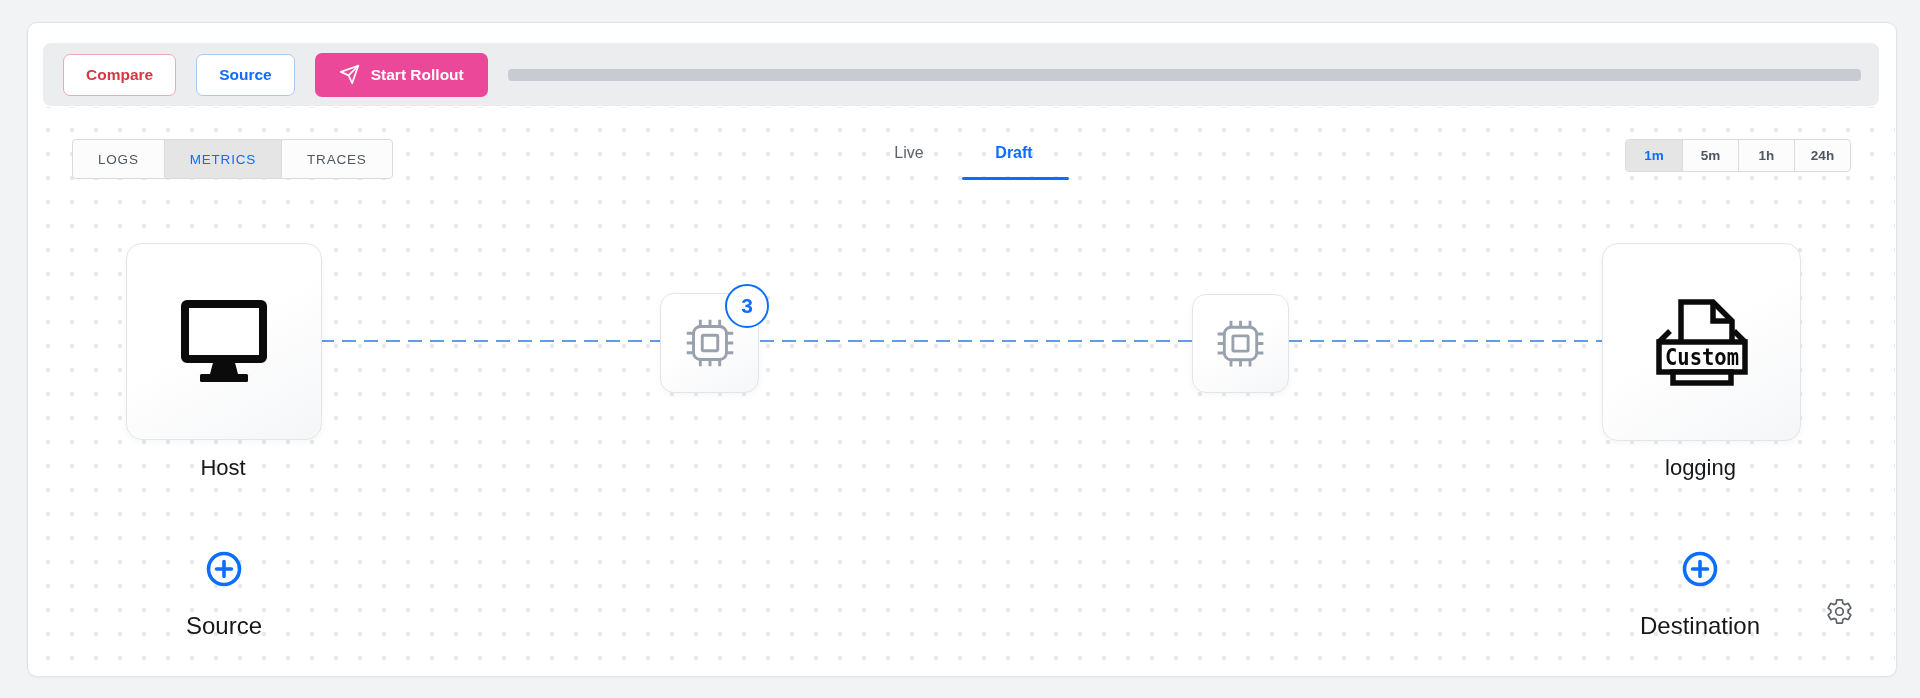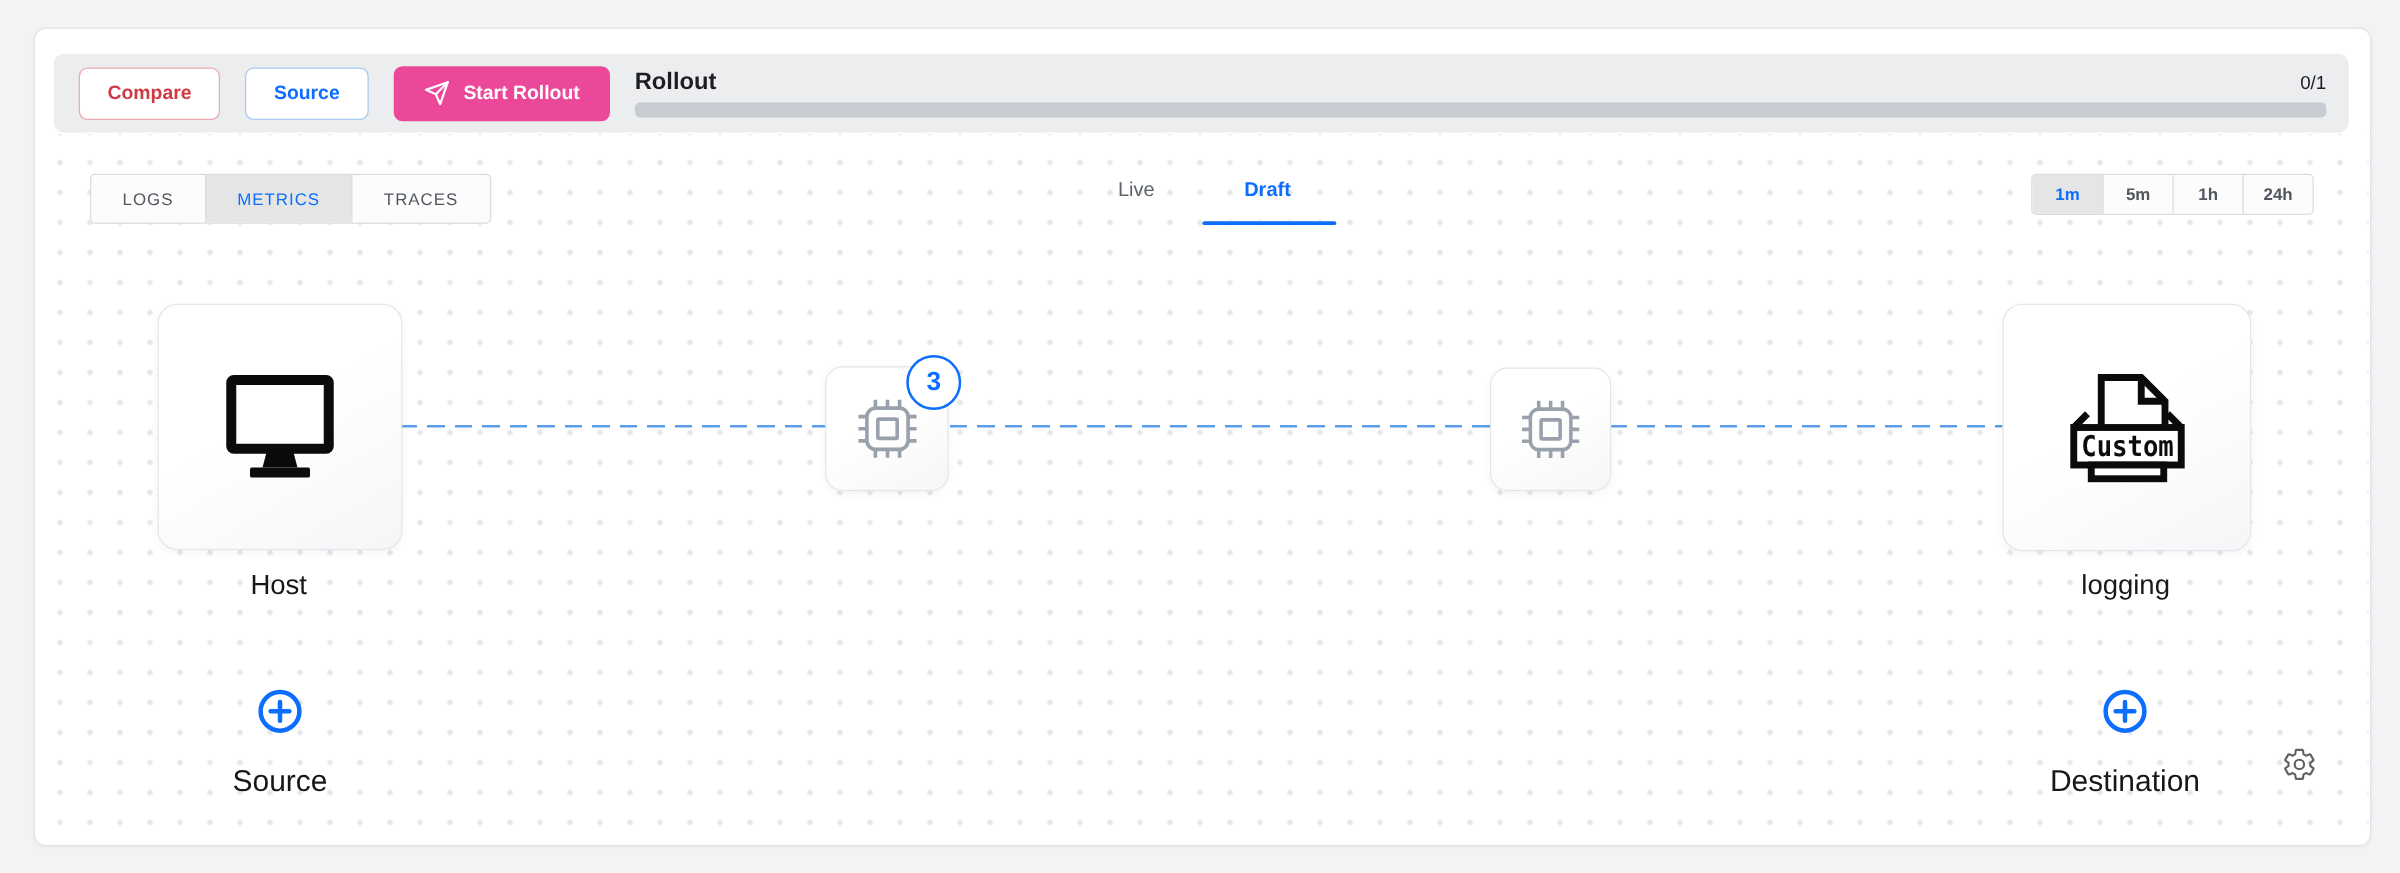--- a/index.html
+++ b/index.html
@@ -112,24 +112,20 @@
     <button class="btn btn-primary">
       <span style="display:flex;">
         <svg width="21" height="21" viewBox="0 0 24 24" fill="none" stroke="#ffffff" stroke-width="2" stroke-linejoin="round" stroke-linecap="round">
           <path d="m22 2-7 20-4-9-9-4Z"></path>
             <path d="M22 2 11 13"></path>
         </svg>
       </span>
       <span>Start Rollout</span>
     </button>
     <div class="rollout">
-      <div class="rollout-row">
-        <span class="rollout-title">Rollout</span>
-        <span class="rollout-count">0/1</span>
-      </div>
       <div class="track">
         <div class="fill" style="width:0%;"></div>
       </div>
     </div>
   </div>
 
   <div class="canvas">
 
     <div class="seg tabs">
       <button>LOGS</button>

